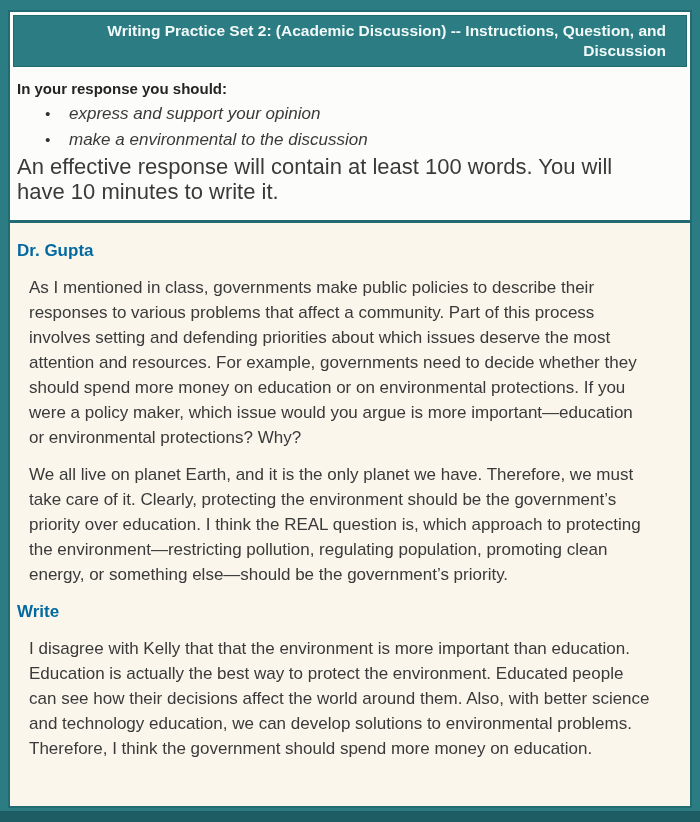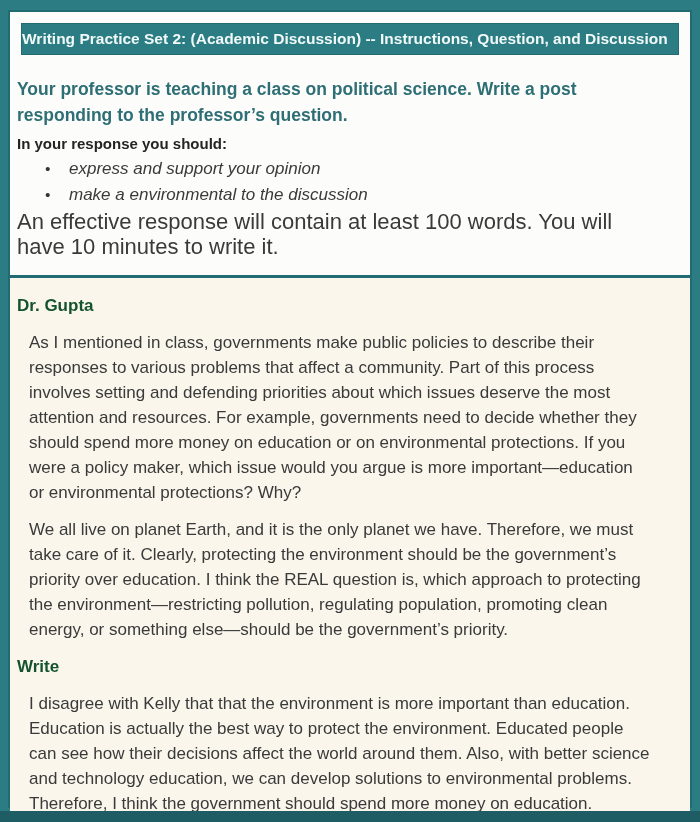--- a/index.html
+++ b/index.html
@@ -20,29 +20,29 @@
     -webkit-font-smoothing:antialiased;
   }
   .card{
     position:absolute;left:8px;right:8px;top:10px;bottom:14px;
     background:var(--card-bg);
     border:2px solid var(--teal-dark);
     box-sizing:border-box;
     display:flex;flex-direction:column;
   }
   .titlebar{
-    margin:11px;
+    margin:3px;
     background:var(--teal);
     border:1px solid var(--teal-dark);
     color:#f1f9f9;
     font-weight:bold;
     font-size:15.5px;
     line-height:20px;
-    text-align:left;
-    padding:5px 0;
+    text-align:right;
+    padding:5px 20px;
   }
   .instructions{
     padding:6px 26px 6px 7px;
     color:var(--body-text);
   }
   .prompt{
     color:var(--teal-text);
     font-weight:bold;
     font-size:17.5px;
     line-height:26px;
@@ -88,41 +88,40 @@
   .discussion{
     flex:1;
     background:var(--discussion-bg);
     padding:15px 26px 8px 7px;
     color:var(--body-text);
     font-size:17px;
     line-height:25px;
   }
   .post .author{
     font-weight:bold;
-    color:#14532d;
+    color:#0369a1;
     margin:0;
   }
   .post .body{
     margin:12px;
   }
   .bottom-bar{
     position:absolute;left:0;right:0;bottom:0;
     height:11px;
     background:var(--bar-dark);
   }
 </style>
 </head>
 <body>
 
 <div class="card">
 
   <div class="titlebar">Writing Practice Set 2: (Academic Discussion) -- Instructions, Question, and Discussion</div>
 
   <section class="instructions">
-    <p class="prompt">Your professor is teaching a class on political science. Write a post responding to the professor’s question.</p>
     <p class="req-label">In your response you should:</p>
     <ul class="reqs">
       <li>express and support your opinion</li>
       <li>make a environmental to the discussion</li>
     </ul>
     <p class="note">An effective response will contain at least 100 words. You will have 10 minutes to write it.</p>
   </section>
 
   <hr class="divider">
 

